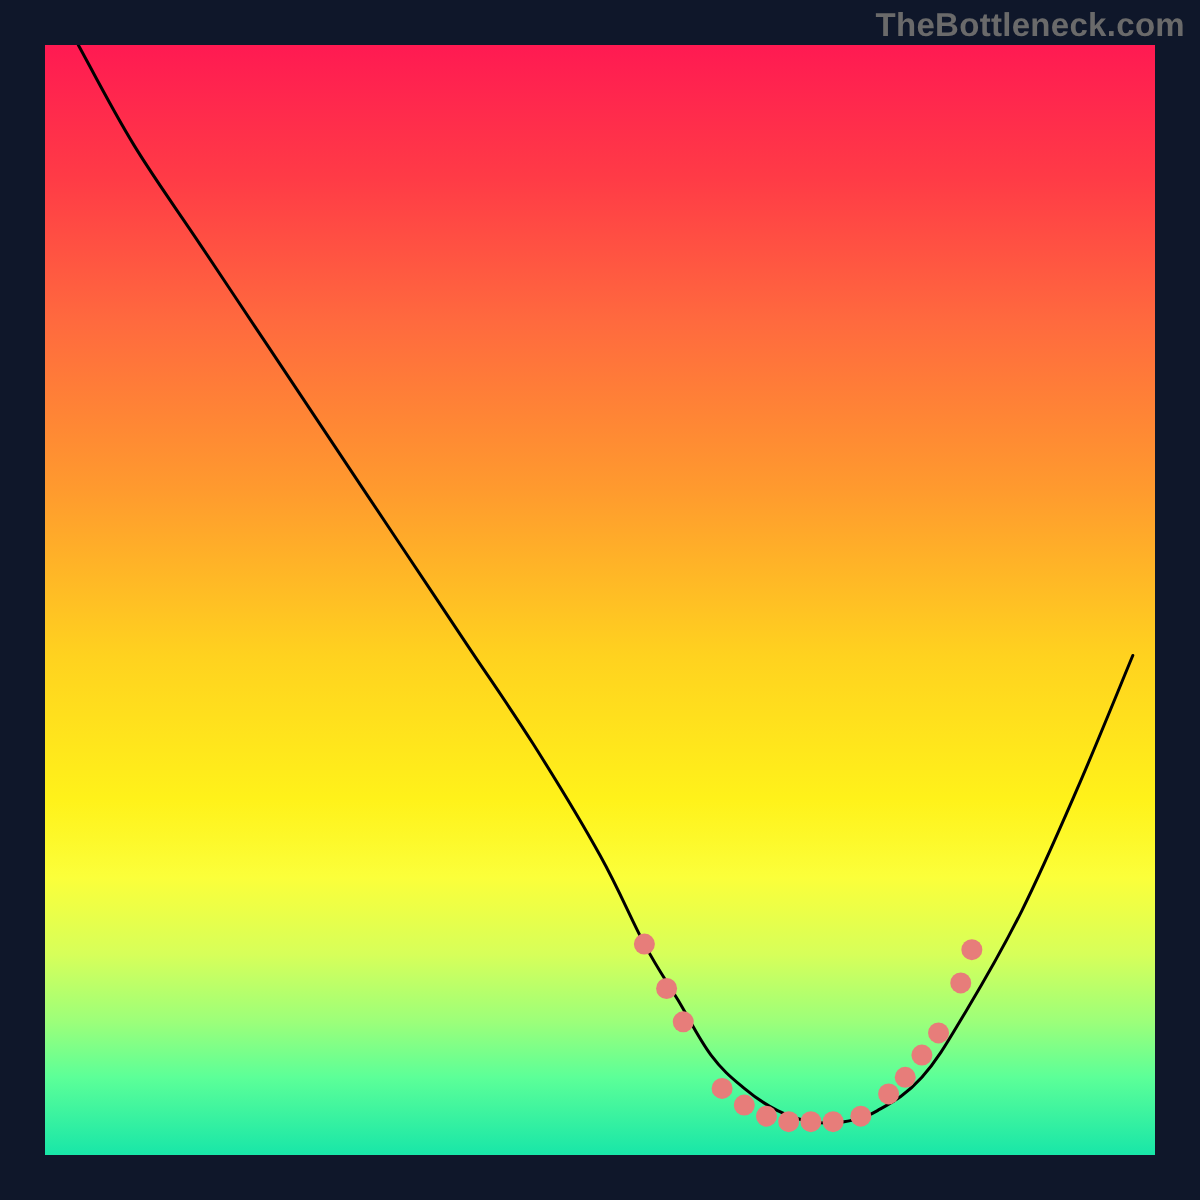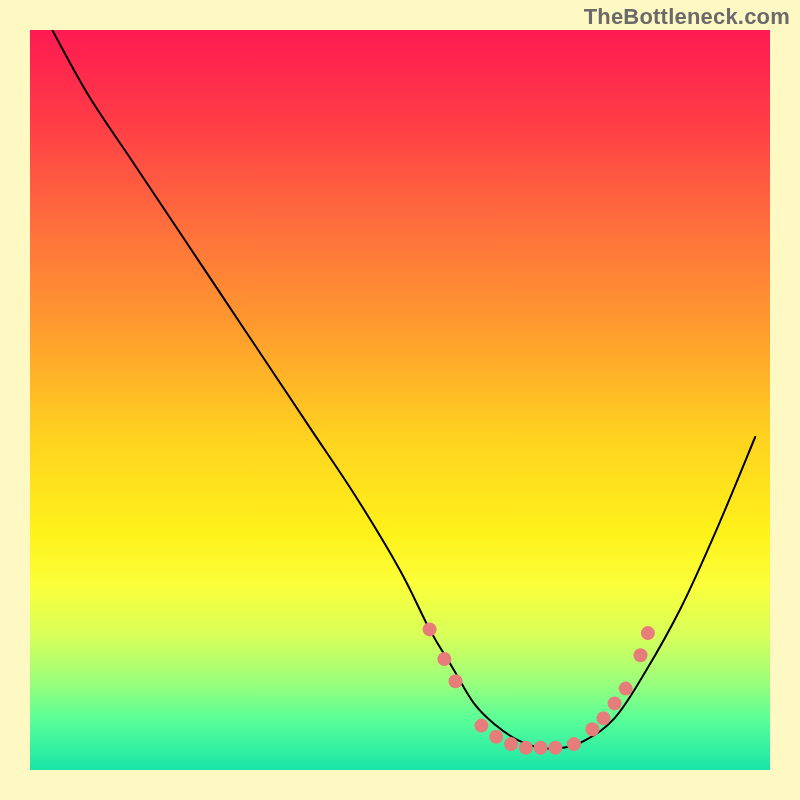--- a/index.html
+++ b/index.html
@@ -9,21 +9,21 @@
     height: 800px;
     background: #000;
     overflow: hidden;
   }
   .frame {
     position: absolute;
     left: 0;
     top: 0;
     width: 800px;
     height: 800px;
-    background: #fef9c3;
+    background: #0f172a;
   }
   .plot {
     position: absolute;
     left: 30px;
     top: 30px;
     width: 740px;
     height: 740px;
     background: linear-gradient(
       to bottom,
       #ff1a52 0%,

